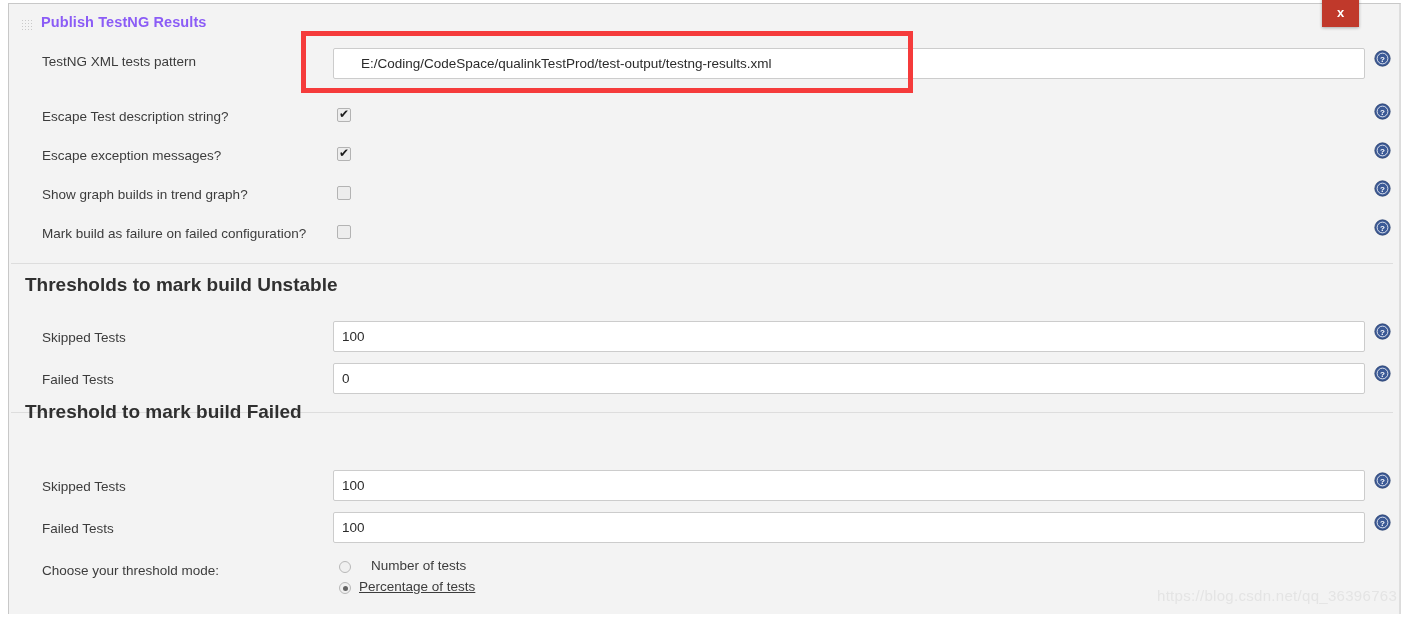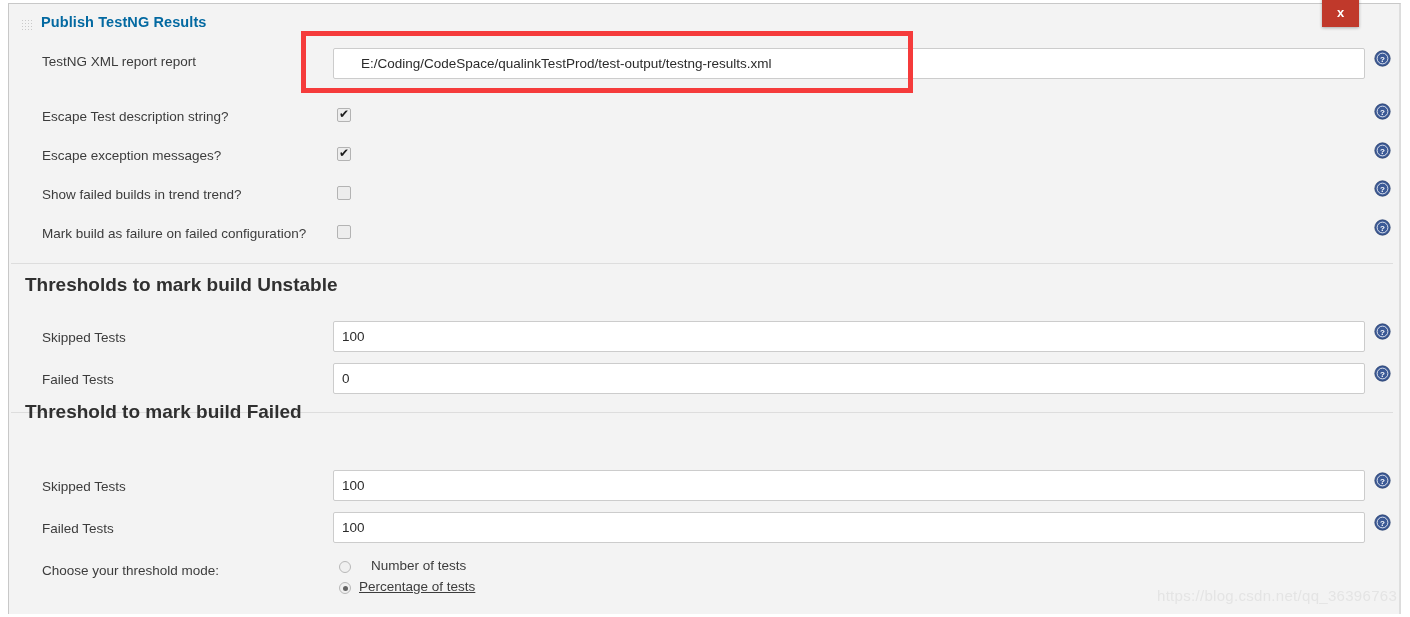--- a/index.html
+++ b/index.html
@@ -48,21 +48,21 @@
       radial-gradient(#c9c9c9 40%, transparent 41%);
     background-size: 3px 3px;
     background-position: 0 0;
   }
   #panel-title {
     position: absolute;
     left: 32px;
     top: 0px;
     font-size: 14.5px;
     font-weight: bold;
-    color: #0369a1;
+    color: #8b5cf6;
     letter-spacing: 0.1px;
     text-align: right;
   }
 
   
   .row {
     position: absolute;
     left: 0;
     width: 100%;
     height: 24px;
@@ -221,21 +221,21 @@
 <body>
 
 <div id="panel">
 
   <div id="section-header">
     <span id="grip-icon"></span>
     <span id="panel-title">Publish TestNG Results</span>
   </div>
 
   <div class="row" style="top:48px;">
-    <span class="row-label">TestNG XML report report</span>
+    <span class="row-label">TestNG XML tests pattern</span>
   </div>
   <input class="text-input" id="report-pattern-input" style="left: 324px; top: 44px; width: 1032px; padding-left: 27px;" value="E:/Coding/CodeSpace/qualinkTestProd/test-output/testng-results.xml">
   <svg class="help-icon" style="top:46px;" viewBox="0 0 20 20">
     <circle cx="10" cy="10" r="9" fill="#3c5a96" stroke="#2c4270" stroke-width="1"></circle>
     <circle cx="10" cy="10" r="6.3" fill="none" stroke="#ffffff" stroke-width="1.1" opacity="0.85"></circle>
     <text x="10" y="14.2" font-family="Liberation Sans, sans-serif" font-size="9.5" font-weight="bold" fill="#ffffff" text-anchor="middle">?</text>
   </svg>
 
   <div class="row" style="top:103px;">
     <span class="row-label">Escape Test description string?</span>
@@ -251,21 +251,21 @@
     <span class="row-label">Escape exception messages?</span>
   </div>
   <span class="cb checked" style="left:328px; top:143px;"></span>
   <svg class="help-icon" style="top:138px;" viewBox="0 0 20 20">
     <circle cx="10" cy="10" r="9" fill="#3c5a96" stroke="#2c4270" stroke-width="1"></circle>
     <circle cx="10" cy="10" r="6.3" fill="none" stroke="#ffffff" stroke-width="1.1" opacity="0.85"></circle>
     <text x="10" y="14.2" font-family="Liberation Sans, sans-serif" font-size="9.5" font-weight="bold" fill="#ffffff" text-anchor="middle">?</text>
   </svg>
 
   <div class="row" style="top:181px;">
-    <span class="row-label">Show failed builds in trend trend?</span>
+    <span class="row-label">Show graph builds in trend graph?</span>
   </div>
   <span class="cb" style="left:328px; top:182px;"></span>
   <svg class="help-icon" style="top:176px;" viewBox="0 0 20 20">
     <circle cx="10" cy="10" r="9" fill="#3c5a96" stroke="#2c4270" stroke-width="1"></circle>
     <circle cx="10" cy="10" r="6.3" fill="none" stroke="#ffffff" stroke-width="1.1" opacity="0.85"></circle>
     <text x="10" y="14.2" font-family="Liberation Sans, sans-serif" font-size="9.5" font-weight="bold" fill="#ffffff" text-anchor="middle">?</text>
   </svg>
 
   <div class="row" style="top:220px;">
     <span class="row-label">Mark build as failure on failed configuration?</span>

